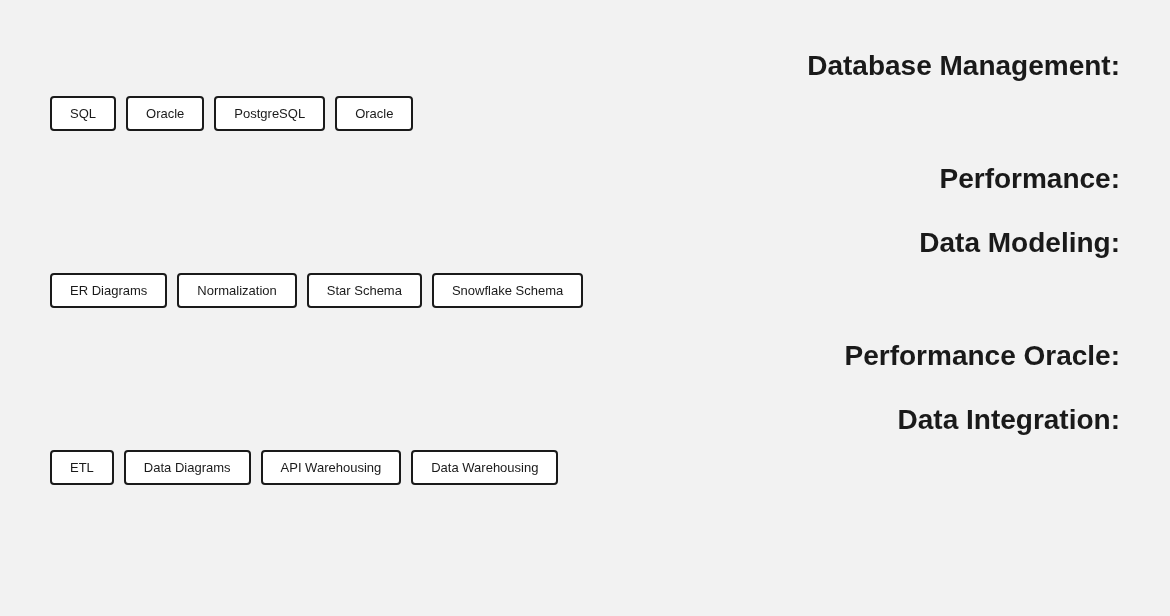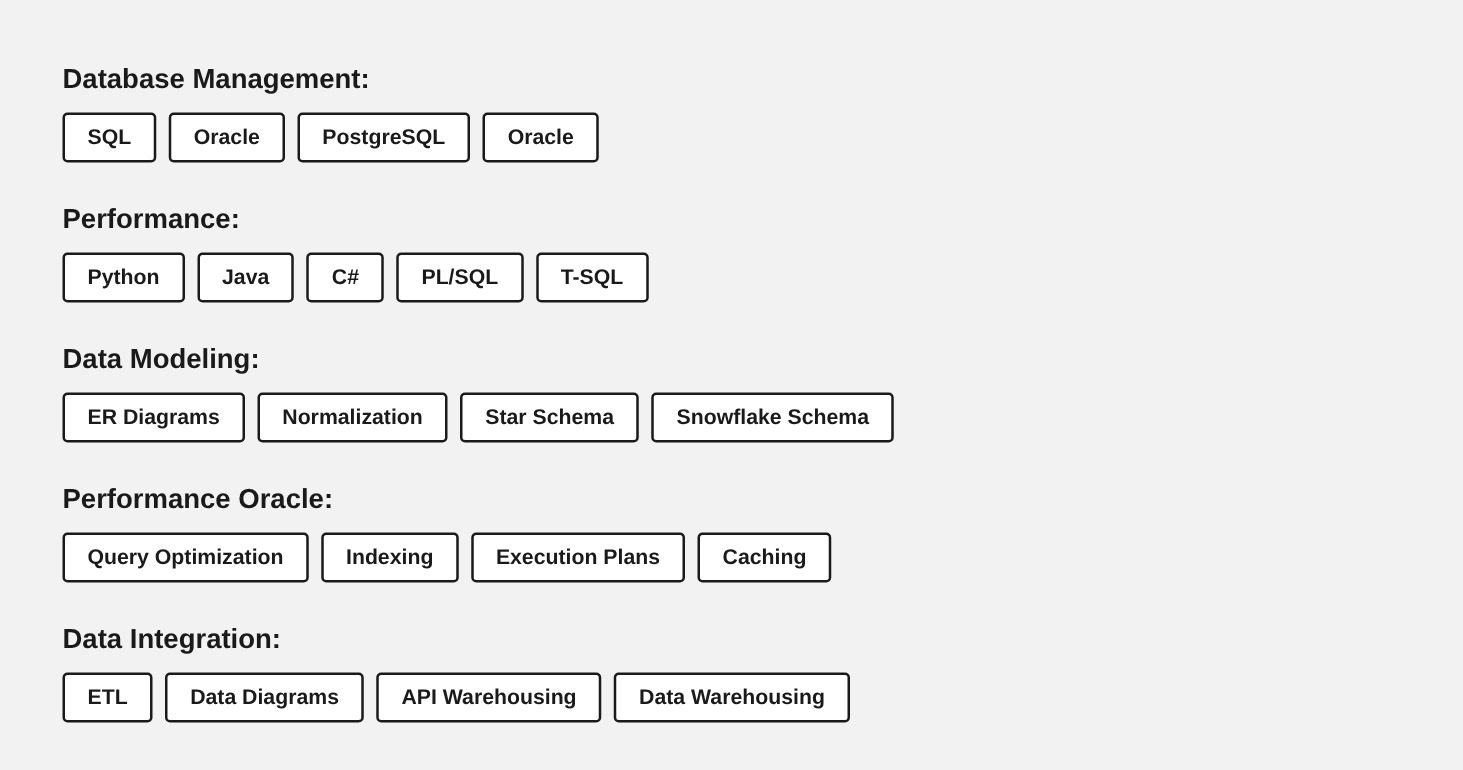--- a/index.html
+++ b/index.html
@@ -18,86 +18,74 @@
 
     .main-content {
       padding: 50px 50px 80px 50px;
     }
 
     .section {
       margin-bottom: 32px;
     }
 
     .section-title {
-      font-size: 22px;
+      font-size: 28px;
       font-weight: 700;
       color: #1a1a1a;
       margin-bottom: 14px;
+      text-align: right;
     }
 
     .tags {
       display: flex;
       flex-wrap: wrap;
       gap: 10px;
     }
 
     .tag {
       display: inline-flex;
       align-items: center;
       justify-content: center;
       border: 2px solid #1a1a1a;
       border-radius: 4px;
       padding: 8px 18px;
-      font-size: 17px;
-      font-weight: 700;
+      font-size: 13px;
+      font-weight: 400;
       color: #1a1a1a;
       background: #ffffff;
       white-space: nowrap;
     }
   </style>
 </head>
 <body>
 
 <div class="main-content">
 <div class="section">
       <div class="section-title">Database Management:</div>
       <div class="tags">
         <span class="tag">SQL</span>
         <span class="tag">Oracle</span>
         <span class="tag">PostgreSQL</span>
         <span class="tag">Oracle</span>
       </div>
     </div>
     <div class="section">
       <div class="section-title">Performance:</div>
-      <div class="tags">
-        <span class="tag">Python</span>
-        <span class="tag">Java</span>
-        <span class="tag">C#</span>
-        <span class="tag">PL/SQL</span>
-        <span class="tag">T-SQL</span>
-      </div>
     </div>
     <div class="section">
       <div class="section-title">Data Modeling:</div>
       <div class="tags">
         <span class="tag">ER Diagrams</span>
         <span class="tag">Normalization</span>
         <span class="tag">Star Schema</span>
         <span class="tag">Snowflake Schema</span>
       </div>
     </div>
     <div class="section">
       <div class="section-title">Performance Oracle:</div>
-      <div class="tags">
-        <span class="tag">Query Optimization</span>
-        <span class="tag">Indexing</span>
-        <span class="tag">Execution Plans</span>
-        <span class="tag">Caching</span>
-      </div>
     </div>
     <div class="section">
       <div class="section-title">Data Integration:</div>
       <div class="tags">
         <span class="tag">ETL</span>
         <span class="tag">Data Diagrams</span>
         <span class="tag">API Warehousing</span>
         <span class="tag">Data Warehousing</span>
       </div>
     </div>

